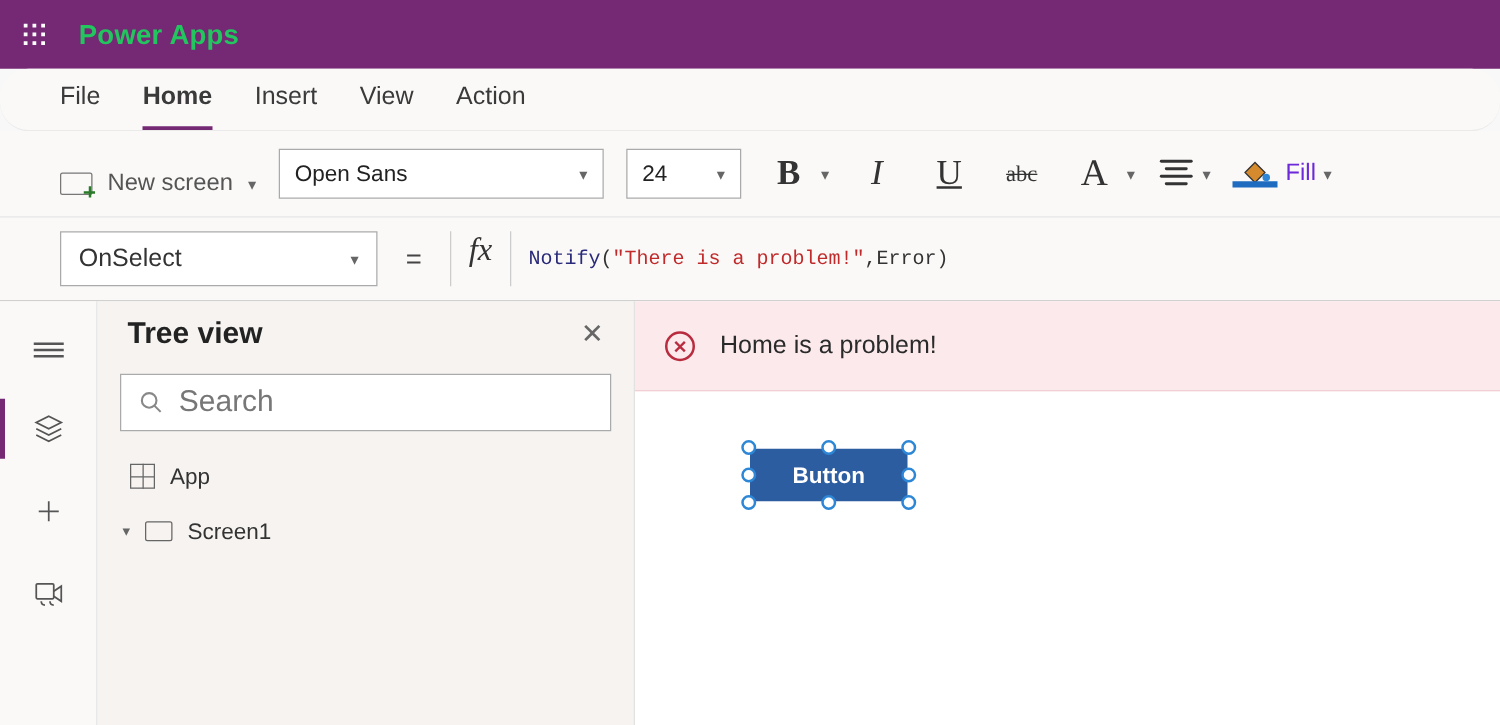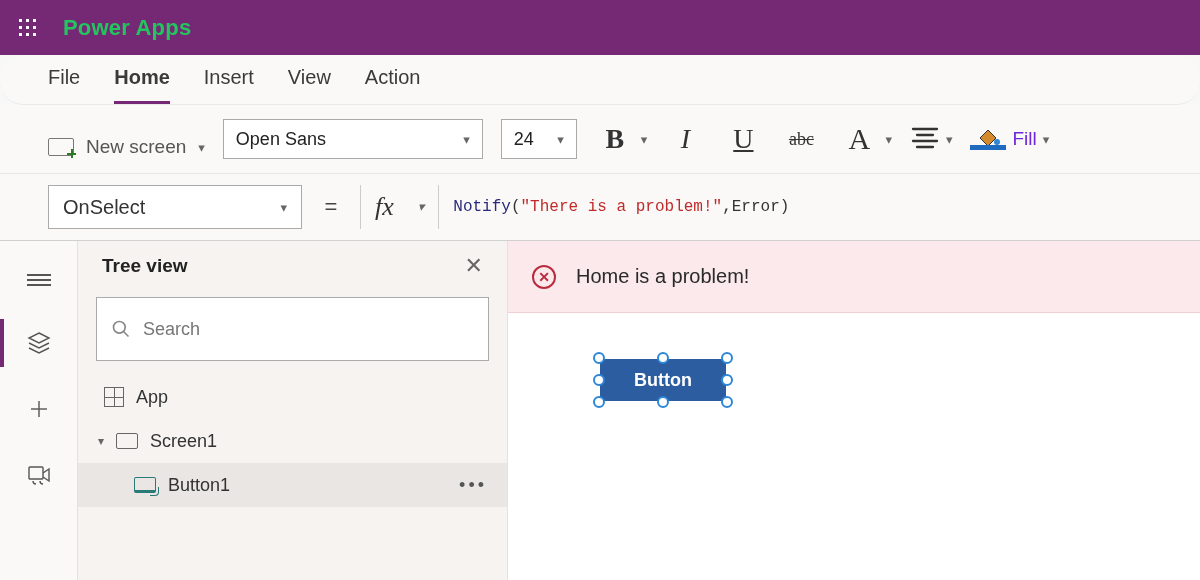--- a/index.html
+++ b/index.html
@@ -30,40 +30,40 @@
     .underline { text-decoration: underline;  }
     .strike { text-decoration: line-through; font-size:18px;  }
     .or.colorA .A { font-size:30px; }
     .colorBar { width: 36px; height:5px; background:#1f6bbf; display:block; margin-top:-5px;}
     .align-ico svg{ width:30px;height:30px;}
     .bucket { display:inline-flex; flex-direction:column; align-items:center;}
 
     .formula-bar { background: #faf9f8; border-top:1px solid #e6e6e6; border-bottom:1px solid #d0d0d0; height: 68px; display:flex; align-items:center; gap: 14px; padding: 0 48px; font-size: 20px;}
     .prop-select { background:#fff; border:1px solid #aaa; height: 44px; display:flex; align-items:center; justify-content:space-between; padding:0 14px; width: 254px; font-size: 20px;}
     .equals { font-size: 22px; color:#444; width:30px; text-align:center;}
-    .fx { font-style: italic; font-family: "Times New Roman", serif; font-size: 26px; border-left:1px solid #ccc; border-right:1px solid #ccc; padding:0 14px; height:44px; display:flex; align-items:center; gap:24px;}
+    .fx { font-style: italic; font-family: "Times New Roman", serif; font-size: 26px; border-left:1px solid #ccc; border-right:1px solid #ccc; padding:0 14px; height:44px; display:flex; align-items:center; gap:24px;flex-direction:column;}
     .formula-text { font-family: Consolas, "Courier New", monospace; font-size: 16px; display:flex; gap:0; }
     .tk-fn { color:#2a2a7a; }
     .tk-str { color:#c12a2a; }
     .tk-plain { color:#333; }
 
     .main { display:flex; height: 339px; position:relative;}
 
     .rail { width: 78px; border-right:1px solid #e2e2e2; display:flex; flex-direction:column; align-items:center; gap:30px; padding-top:24px; background:#faf9f8; }
     .rail-item { width:100%; display:flex; justify-content:center; position:relative; padding:6px 0;}
     .rail-item.sel::before { content:""; position:absolute; left:0; top:-6px; bottom:-6px; width:4px; background:#752975; }
     .rail svg { width:24px; height:24px; stroke:#555; fill:none; stroke-width:1.4; }
     .hamburger div { width:24px; height:2px; background:#555; margin:3px 0;}
 
     .tree { width: 430px; background:#f6f3f1; border-right:1px solid #e2e2e2; padding: 0; }
     .tree-header { display:flex; align-items:center; justify-content:space-between; padding: 12px 24px 10px 24px;}
-    .tree-title { font-size: 19px; font-weight:600; color:#222;}
+    .tree-title { font-size: 24px; font-weight:600; color:#222;}
     .close-x { font-size: 22px; color:#666; font-family: Arial; }
 
-    .search-box { margin: 8px 18px 14px; height:64px; border:1px solid #aaa; background:#fff; display:flex; align-items:center; padding:0 14px; gap:12px; color:#777; font-size:18px;}
+    .search-box { margin: 8px 18px 14px; height:46px; border:1px solid #aaa; background:#fff; display:flex; align-items:center; padding:0 14px; gap:12px; color:#777; font-size:24px;}
     .search-box svg { width:20px; height:20px; stroke:#888; fill:none; stroke-width:2;}
 
     .tree-row { display:flex; align-items:center; gap:12px; font-size:18px; color:#333; height:44px; padding:0 20px; }
     .tree-row.app { padding-left:26px;}
     .tree-row.screen { padding-left:20px;}
     .tree-row.button { background:#e9e6e3; padding-left:56px; justify-content: space-between;}
     .tree-row.button .lbl-wrap { display:flex; align-items:center; gap:12px;}
     .kebab { letter-spacing:3px; color:#555;}
 
     .app-ico { width:20px; height:20px; border:1.4px solid #666; position:relative;}
@@ -119,21 +119,21 @@
 <div class="toolbar">
   <div class="new-screen">
     <span class="screen-ico"></span>
     <span>New screen</span>
     <span class="chev">▾</span>
   </div>
   <div class="select-box" style="width:260px">
     <span>Open Sans</span>
     <span class="chev">▾</span>
   </div>
-  <div class="select-box" style="width:76px">
+  <div class="select-box" style="width:92px">
     <span>24</span>
     <span class="chev">▾</span>
   </div>
   <div class="or">
     <span class="tool-ico" style="font-weight:700">B</span>
     <span class="chev">▾</span>
   </div>
   <div class="or">
     <span class="tool-ico tool-italic">I</span>
   </div>
@@ -240,27 +240,20 @@
       <span>Search</span>
     </div>
     <div class="tree-row app">
       <span class="app-ico"></span>
       <span>App</span>
     </div>
     <div class="tree-row screen">
       <span class="chev-sm">▾</span>
       <span class="scr-ico-sm"></span>
       <span>Screen1</span>
-    </div>
-    <div class="tree-row button">
-      <span class="lbl-wrap">
-        <span class="btn-ico"></span>
-        <span>Button1</span>
-      </span>
-      <span class="kebab">•••</span>
     </div>
   </div>
 
   <div class="canvas">
     <div class="error-banner">
       <div class="err-ico">✕</div>
       <div class="err-text">Home is a problem!</div>
     </div>
     <div class="sel-btn">
       <span>Button</span>

